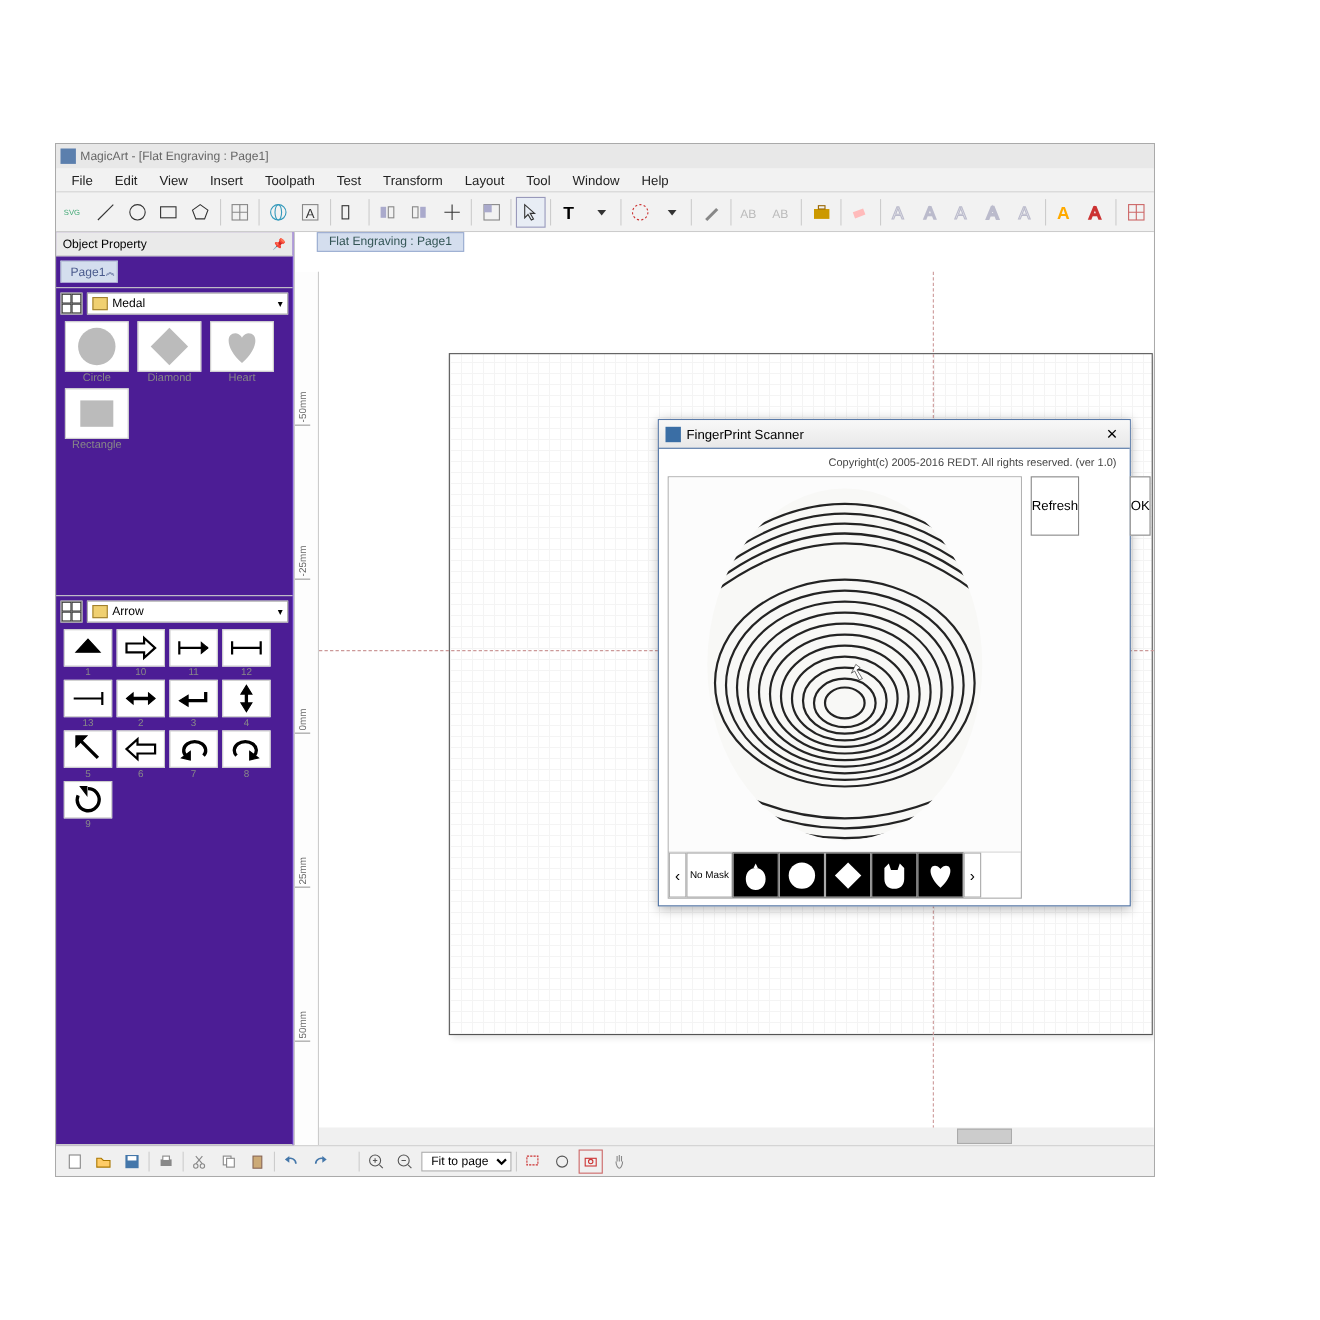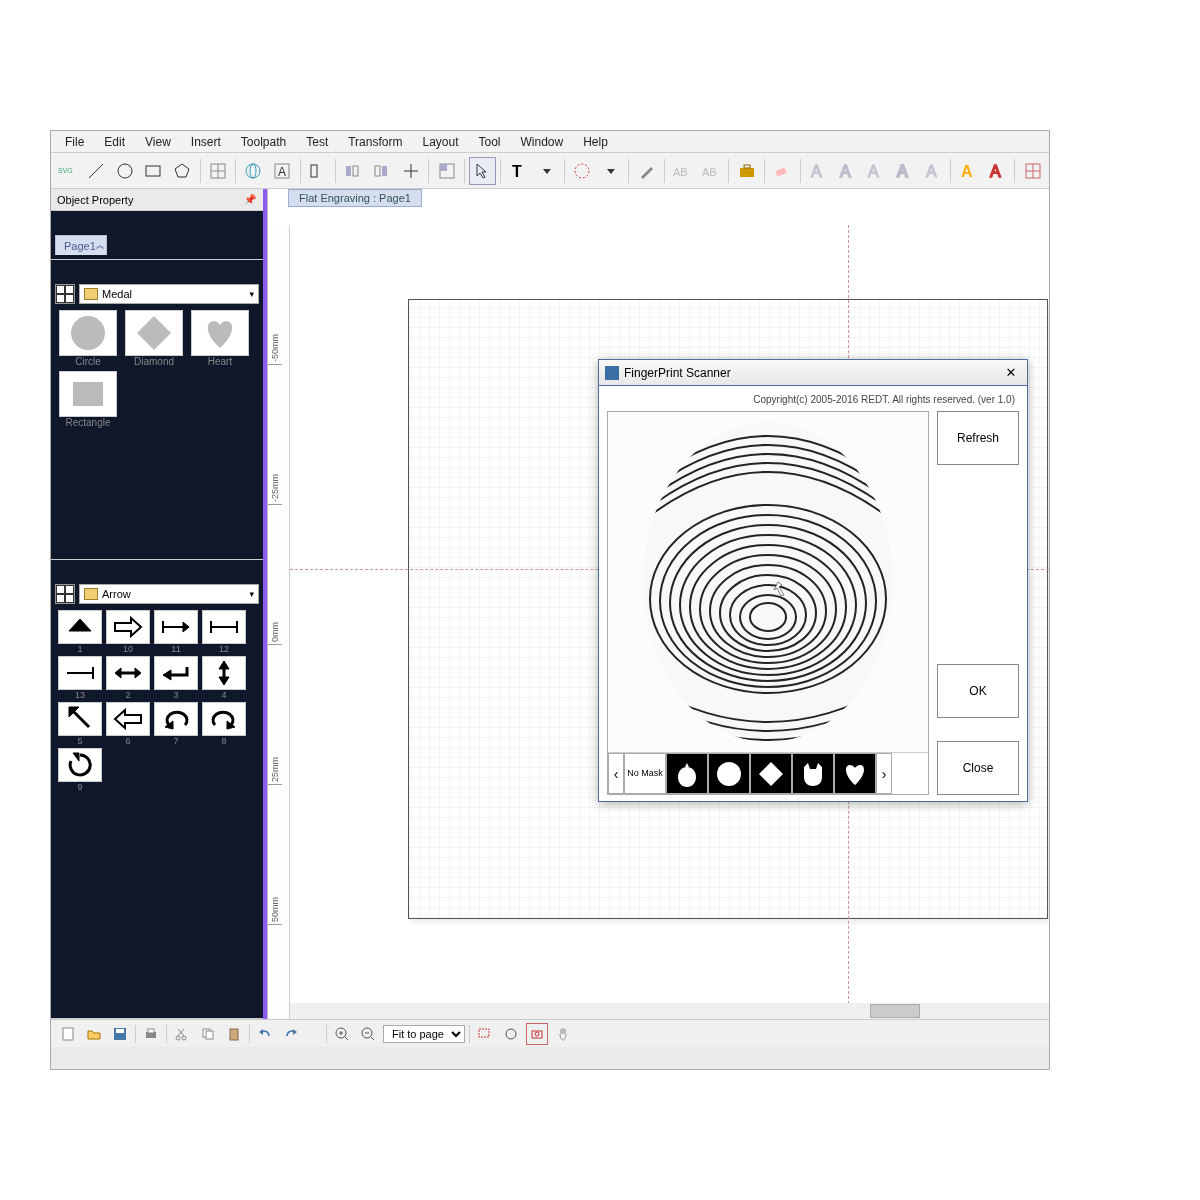--- a/index.html
+++ b/index.html
@@ -8,21 +8,21 @@
 .titlebar { height: 22px; background: #e8e8e8; display: flex; align-items: center; padding: 0 4px; font-size: 11px; color: #666; }
 .titlebar .app-icon { width: 14px; height: 14px; background: #5b7fad; margin-right: 4px; }
 .menubar { height: 22px; background: #f2f2f2; display: flex; align-items: center; padding: 0 4px; border-bottom: 1px solid #ccc; }
 .menubar span { font-size: 12px; color: #222; padding: 2px 10px; cursor: default; }
 .toolbar { height: 36px; background: #f2f2f2; display: flex; align-items: center; padding: 0 2px; border-bottom: 1px solid #ccc; overflow: hidden; }
 .toolbar .tbtn { width: 28px; height: 28px; margin: 0 1px; display: flex; align-items: center; justify-content: center; border: 1px solid transparent; }
 .toolbar .sep { width: 1px; height: 24px; background: #ccc; margin: 0 3px; }
 .toolbar svg { width: 20px; height: 20px; }
 
 .main-row { display: flex; height: calc(100% - 22px - 22px - 36px - 28px); }
-.left-panel { width: 216px; background: #0f172a; border-right: 4px solid #8b5cf6; display: flex; flex-direction: column; gap: 20px; }
+.left-panel { width: 216px; background: #4c1d95; border-right: 1px solid #8b5cf6; display: flex; flex-direction: column; }
 .panel-header { height: 22px; background: #eaeaea; display: flex; align-items: center; padding: 0 6px; font-size: 11px; border-bottom: 1px solid #ccc; justify-content: space-between; }
 .page-tab { background: #d4deee; height: 20px; padding: 2px 8px; font-size: 11px; color: #4a5a8c; border: 1px solid #b5c0d6; border-bottom: none; width: 52px; display:flex;align-items:center;justify-content:flex-start;}
 .lib-sec { padding: 4px; border-bottom: 1px solid #ccc; }
 .lib-top { display:flex; align-items:flex-end; gap:4px; margin-bottom:4px;}
 .lib-top .grid-ico { width:20px; height:20px; border:1px solid #999; background:#fff; display:flex; flex-wrap:wrap;}
 .lib-top .grid-ico span{width:50%;height:50%;border:1px solid #333;box-sizing:border-box;}
 .lib-dd { flex:1; background:#fff; border:1px solid #aaa; height:20px; font-size:11px; display:flex; align-items:center; padding:0 4px; gap:4px;}
 .folder-ico{width:14px;height:12px;background:#f0d070;border:1px solid #a08030;}
 .shape-grid { display:flex; flex-wrap:wrap; gap:4px; padding:2px;}
 .shape-item { width:62px; display:flex; flex-direction:column; align-items:center; font-size:10px; color:#888;}
@@ -56,32 +56,36 @@
 .fp-img{height:340px;background:#fcfcfc;position:relative;overflow:hidden;display:flex;align-items:center;justify-content:center;}
 .fp-controls{display:flex;align-items:center;padding:4px;gap:4px;font-size:10px;border-top:1px solid #ccc;}
 .fp-controls .chk{width:12px;height:12px;border:1px solid #888;}
 .fp-controls .spacer{flex:1;}
 .fp-controls button{font-size:10px;padding:2px 6px;background:#f4f4f4;border:1px solid #aaa;}
 .mask-row{display:flex;align-items:stretch;border-top:1px solid #ccc;height:42px;}
 .mask-row .nav{width:16px;display:flex;align-items:center;justify-content:center;background:#fff;border:1px solid #aaa;font-size:14px;}
 .mask-row .nomask{width:42px;display:flex;align-items:center;justify-content:center;border:1px solid #aaa;font-size:9px;text-align:center;line-height:1.1;}
 .mask-row .mask{width:42px;background:#000;border:1px solid #aaa;display:flex;align-items:center;justify-content:center;}
 .mask-row .mask svg{fill:#fff;}
-.dlg-side{width:82px;display:flex;flex-direction:column;gap:23px;}
+.dlg-side{width:82px;display:flex;flex-direction:row;gap:23px;}
 .dlg-btn{height:54px;border:1px solid #888;background:#fff;display:flex;align-items:center;justify-content:center;font-size:12px;}
 
 .statusbar{height:28px;background:#f0f0f0;border-top:1px solid #ccc;display:flex;align-items:center;padding:0 6px;gap:4px;font-size:11px;}
 .statusbar .sb{width:22px;height:22px;display:flex;align-items:center;justify-content:center;}
 .statusbar select{font-size:11px;border:1px solid #aaa;background:#fff;padding:1px 4px;}
 </style>
 </head>
 <body>
 
 <div class="app-wrapper">
 
+  <div class="titlebar">
+    <div class="app-icon"></div>
+    <span>MagicArt - [Flat Engraving : Page1]</span>
+  </div>
 
   <div class="menubar">
     <span>File</span>
     <span>Edit</span>
     <span>View</span>
     <span>Insert</span>
     <span>Toolpath</span>
     <span>Test</span>
     <span>Transform</span>
     <span>Layout</span>

